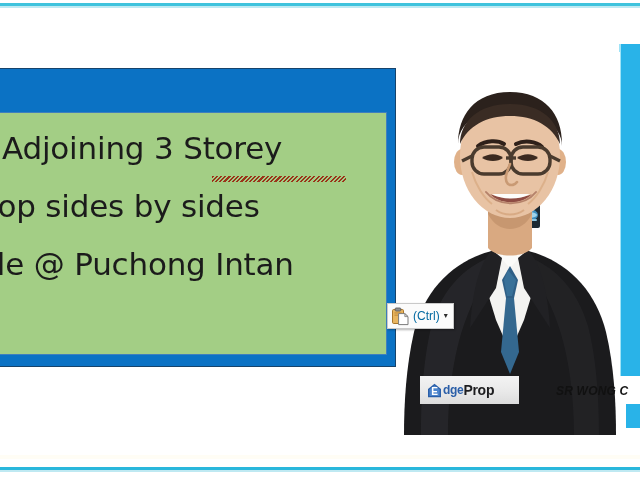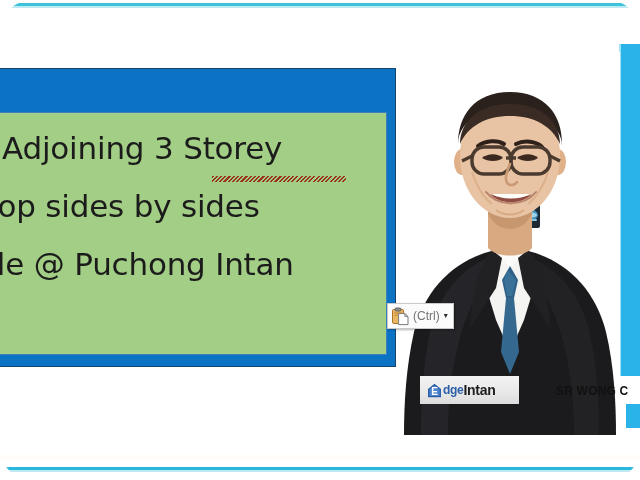--- a/index.html
+++ b/index.html
@@ -9,21 +9,20 @@
   }
   body {
     font-family: "Liberation Sans", sans-serif;
   }
   .screen {
     position: relative;
     width: 640px;
     height: 480px;
     overflow: hidden;
     background: #ffffff;
-    border-radius: 32px;
   }
 
   
   .rule-top {
     position: absolute;
     left: 0; top: 3px;
     width: 640px; height: 3px;
     background: #3fc3dd;
   }
   .rule-top-soft {
@@ -172,20 +171,21 @@
     width: 84px; height: 20px;
     overflow: hidden;
   }
   .agent-name {
     font-size: 12px;
     font-weight: 700;
     color: #111111;
     white-space: nowrap;
     letter-spacing: 0.2px;
     line-height: 20px;
+    font-style: italic;
   }
 
   
   .paste-tag {
     position: absolute;
     left: 387px; top: 303px;
     height: 26px;
     background: #fbfbfb;
     border: 1px solid #c9c9c9;
     box-shadow: 1px 1px 2px rgba(0,0,0,0.30);
@@ -196,21 +196,21 @@
     gap: 3px;
   }
   .paste-icon {
     width: 19px; height: 19px;
     flex: 0 0 auto;
     position: relative;
   }
   .paste-icon svg { display: block; }
   .paste-label {
     font-size: 12px;
-    color: #737373;
+    color: #0369a1;
     line-height: 1;
     white-space: nowrap;
   }
   .paste-caret {
     font-size: 8px;
     color: #2c2c2c;
     line-height: 1;
     margin-left: 1px;
   }
 </style>
@@ -306,21 +306,21 @@
 
   <div class="watermark">
     <span class="wm-house">
       <svg width="15" height="15" viewBox="0 0 15 15" xmlns="http://www.w3.org/2000/svg">
         <path d="M7.5 0.8 L14 6 L14 14.3 L1 14.3 L1 6 Z" fill="#2b5fa8"></path>
         <path d="M7.5 2.4 L12.6 6.6 L12.6 13 L2.4 13 L2.4 6.6 Z" fill="#4b84cc"></path>
         <text x="7.5" y="12" font-family="'Liberation Sans',sans-serif" font-size="10" font-weight="700" fill="#ffffff" text-anchor="middle">E</text>
       </svg>
     </span>
     <span class="wm-dge">dge</span>
-    <span class="wm-prop">Intan</span>
+    <span class="wm-prop">Prop</span>
   </div>
 
   <div class="agent-strip">
     <span class="agent-name">SR WONG C</span>
   </div>
 
   <div class="paste-tag">
     <span class="paste-icon">
       <svg width="19" height="19" viewBox="0 0 19 19" xmlns="http://www.w3.org/2000/svg">
         <rect x="1.5" y="2.5" width="11" height="14" rx="1.2" fill="#e8b560" stroke="#a9762a" stroke-width="1"></rect>

